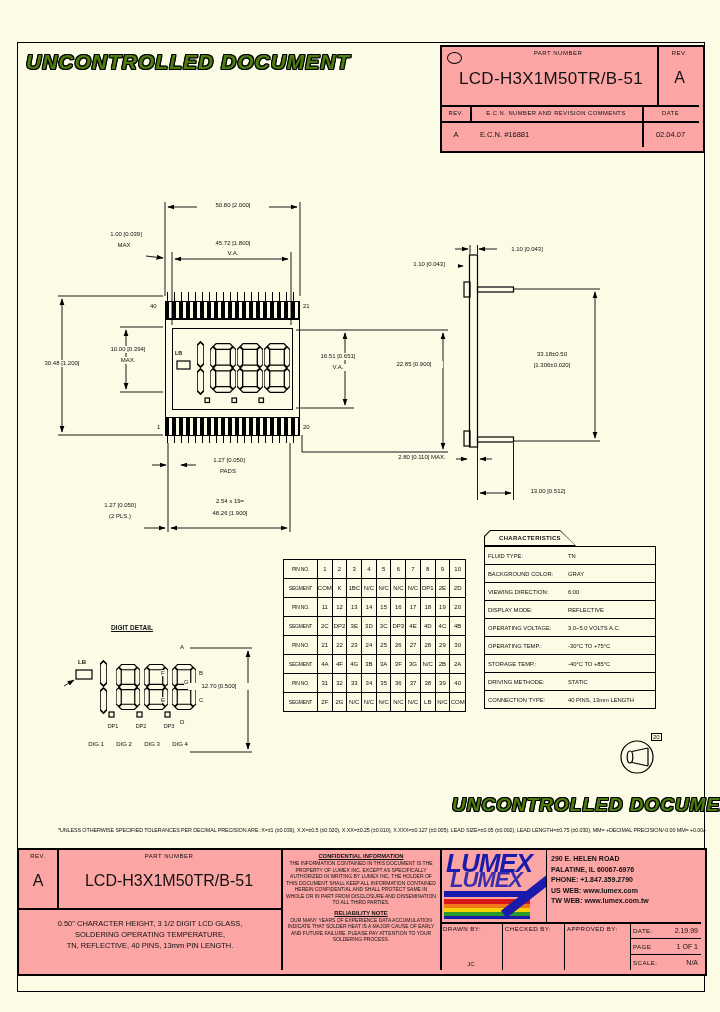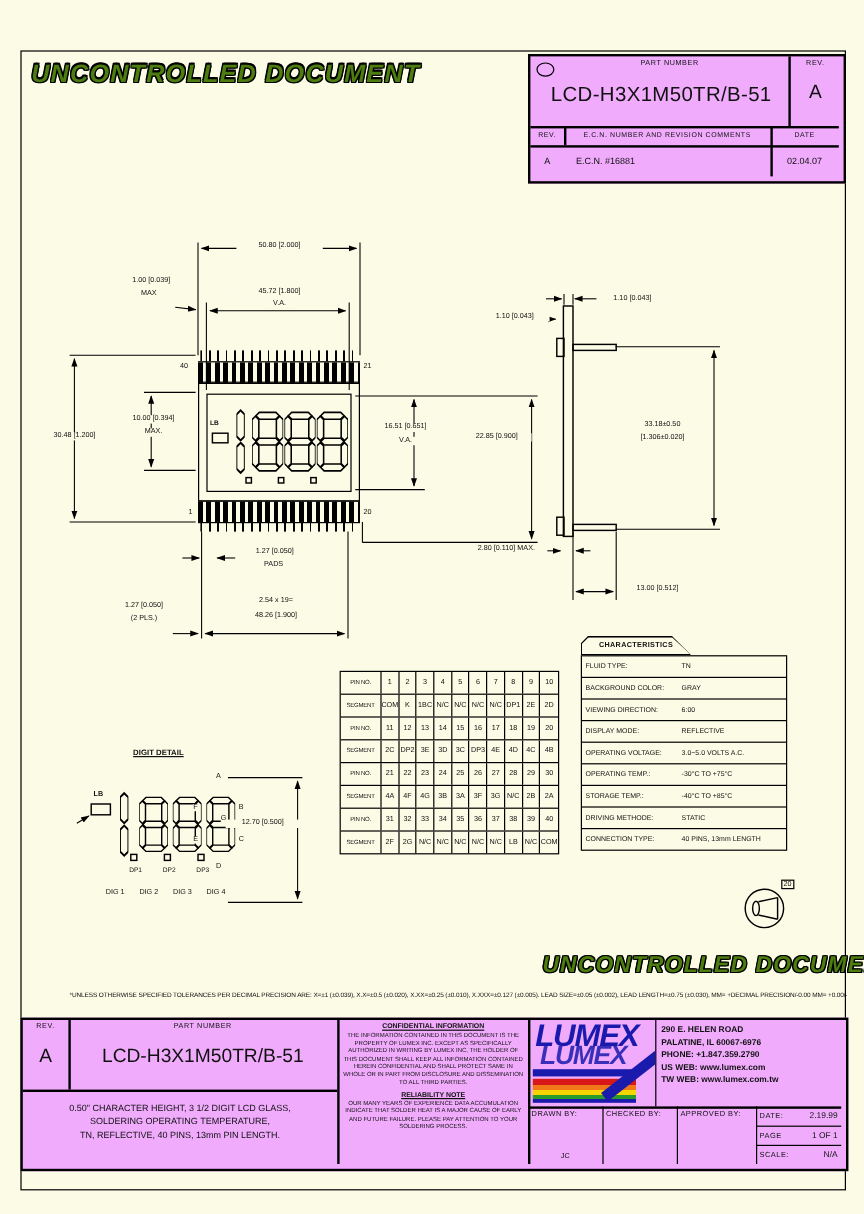--- a/index.html
+++ b/index.html
@@ -28,21 +28,21 @@
   .ol{fill:none;stroke:#000;stroke-width:1.2;}
   line.dim{stroke:#000;stroke-width:0.9;}
   
   .comb{position:absolute;z-index:2;border-top:1.5px solid #000;border-bottom:1.5px solid #000;
     background:repeating-linear-gradient(90deg,#000 0 4px,transparent 4px 7px);}
   .pins-thin{position:absolute;z-index:2;
     background:repeating-linear-gradient(90deg,#000 0 1.5px,transparent 1.5px 7px);}
   .glass{position:absolute;border:1.3px solid #000;z-index:1;}
   .va{position:absolute;border:1px solid #000;z-index:1;}
   
-  .blk{position:absolute;border:2px solid #000;background:#f0abfc;z-index:5;}
+  .blk{position:absolute;border:2px solid #000;background:#fca5a5;z-index:5;}
   .cell-label{font-size:6px;letter-spacing:0.5px;}
   .hline{position:absolute;background:#000;height:1.5px;}
   .vline{position:absolute;background:#000;width:1.5px;}
   
   .pin-table{position:absolute;left:283px;top:559px;width:181px;border:1.5px solid #000;z-index:3;background:#fbfbe6;}
   .pt-row{display:grid;grid-template-columns:34px repeat(10,1fr);height:18px;border-bottom:1px solid #000;}
   .pt-row:last-child{border-bottom:none;}
   .pt-cell{border-right:1px solid #000;display:flex;align-items:center;justify-content:center;
     font-size:6px;overflow:hidden;}
   .pt-cell:last-child{border-right:none;}

